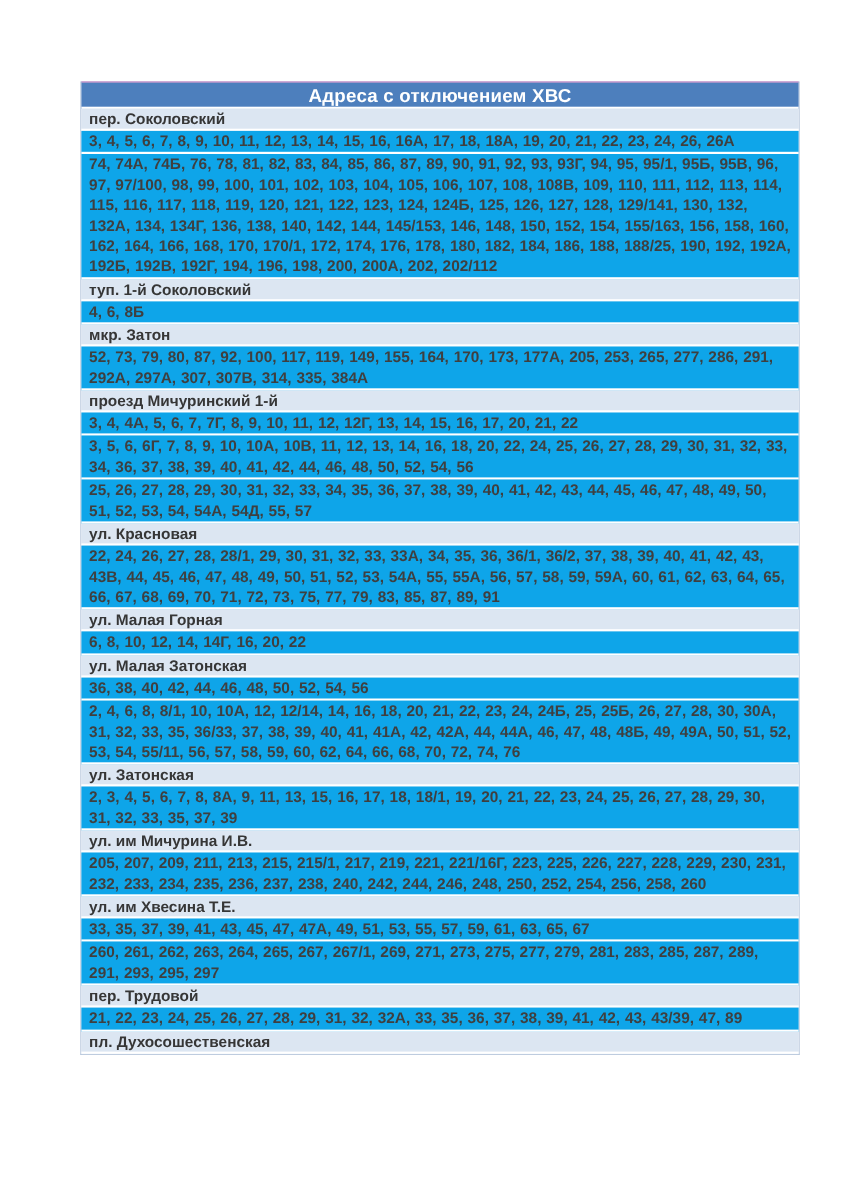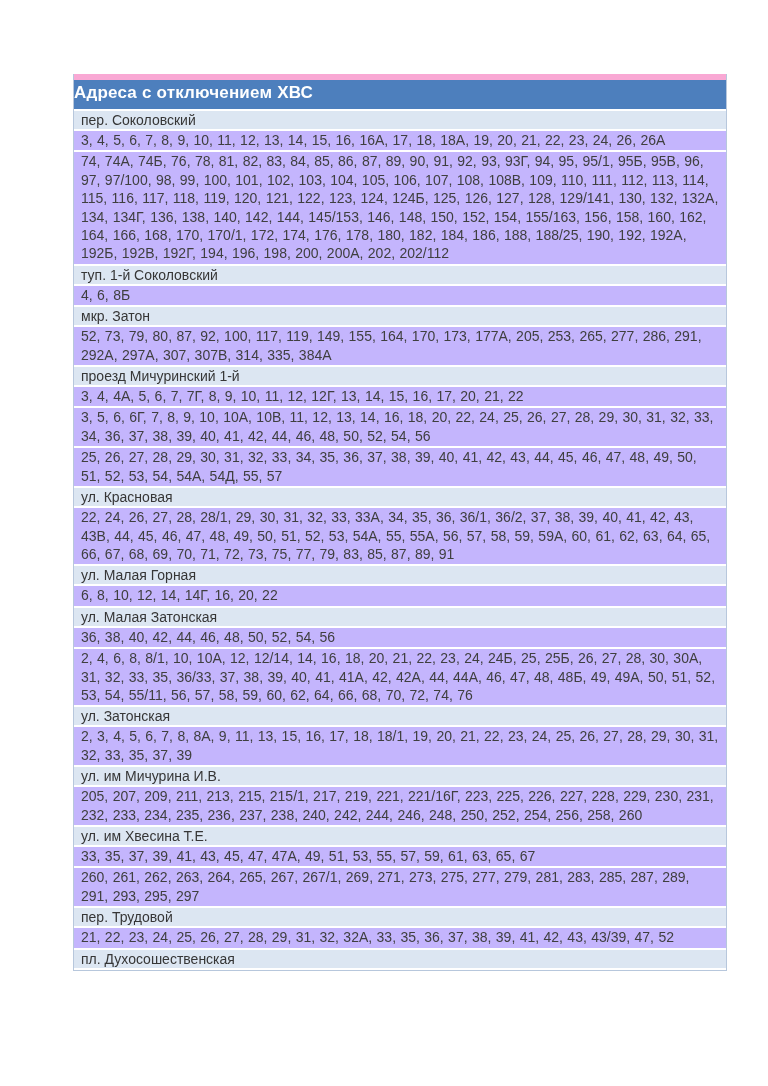--- a/index.html
+++ b/index.html
@@ -21,45 +21,46 @@
     top: 74px;
     width: 654px;
     box-sizing: border-box;
     border-left: 1px solid var(--border, #b7c7dc);
     border-right: 1px solid var(--border, #b7c7dc);
     border-bottom: 1px solid var(--border, #b7c7dc);
   }
   .table-header {
     box-sizing: border-box;
     background: var(--header-bg, #4d7fbd);
-    border-top: 6px solid #f9a8d4;
+    border-top: 1px solid #f9a8d4;
     color: var(--header-text, #ffffff);
     font-size: 17px;
     font-weight: bold;
+    text-align: center;
     line-height: 25px;
-    height: 37px;
+    height: 25px;
     border-bottom: 2px solid #ffffff;
     letter-spacing: 0.2px;
   }
   .street-row {
     box-sizing: border-box;
     background: var(--street-row-bg, #dce6f2);
     color: var(--street-text, #363636);
     font-size: 14px;
-    font-weight: normal;
+    font-weight: bold;
     line-height: 16px;
     padding: 1px 7px 1px 7px;
     border-bottom: 2px solid #ffffff;
   }
   .numbers-row {
     box-sizing: border-box;
-    background: #c4b5fd;
+    background: #0ea5e9;
     color: var(--text, #3f3f3f);
     font-size: 14px;
-    font-weight: normal;
+    font-weight: bold;
     line-height: 18.4px;
     padding: 0 7px 1px 7px;
     border-bottom: 2px solid #ffffff;
     word-spacing: 0.5px;
   }
 </style>
 </head>
 <body>
 
 <div class="page">
@@ -85,17 +86,17 @@
         <div class="numbers-row">36, 38, 40, 42, 44, 46, 48, 50, 52, 54, 56</div>
         <div class="numbers-row">2, 4, 6, 8, 8/1, 10, 10А, 12, 12/14, 14, 16, 18, 20, 21, 22, 23, 24, 24Б, 25, 25Б, 26, 27, 28, 30, 30А, 31, 32, 33, 35, 36/33, 37, 38, 39, 40, 41, 41А, 42, 42А, 44, 44А, 46, 47, 48, 48Б, 49, 49А, 50, 51, 52, 53, 54, 55/11, 56, 57, 58, 59, 60, 62, 64, 66, 68, 70, 72, 74, 76</div>
         <div class="street-row">ул. Затонская</div>
         <div class="numbers-row">2, 3, 4, 5, 6, 7, 8, 8А, 9, 11, 13, 15, 16, 17, 18, 18/1, 19, 20, 21, 22, 23, 24, 25, 26, 27, 28, 29, 30, 31, 32, 33, 35, 37, 39</div>
         <div class="street-row">ул. им Мичурина И.В.</div>
         <div class="numbers-row">205, 207, 209, 211, 213, 215, 215/1, 217, 219, 221, 221/16Г, 223, 225, 226, 227, 228, 229, 230, 231, 232, 233, 234, 235, 236, 237, 238, 240, 242, 244, 246, 248, 250, 252, 254, 256, 258, 260</div>
         <div class="street-row">ул. им Хвесина Т.Е.</div>
         <div class="numbers-row">33, 35, 37, 39, 41, 43, 45, 47, 47А, 49, 51, 53, 55, 57, 59, 61, 63, 65, 67</div>
         <div class="numbers-row">260, 261, 262, 263, 264, 265, 267, 267/1, 269, 271, 273, 275, 277, 279, 281, 283, 285, 287, 289, 291, 293, 295, 297</div>
         <div class="street-row">пер. Трудовой</div>
-        <div class="numbers-row">21, 22, 23, 24, 25, 26, 27, 28, 29, 31, 32, 32А, 33, 35, 36, 37, 38, 39, 41, 42, 43, 43/39, 47, 52</div>
+        <div class="numbers-row">21, 22, 23, 24, 25, 26, 27, 28, 29, 31, 32, 32А, 33, 35, 36, 37, 38, 39, 41, 42, 43, 43/39, 47, 89</div>
         <div class="street-row">пл. Духосошественская</div>
       </div>
   </div>
 </div>
 
 </body></html>

